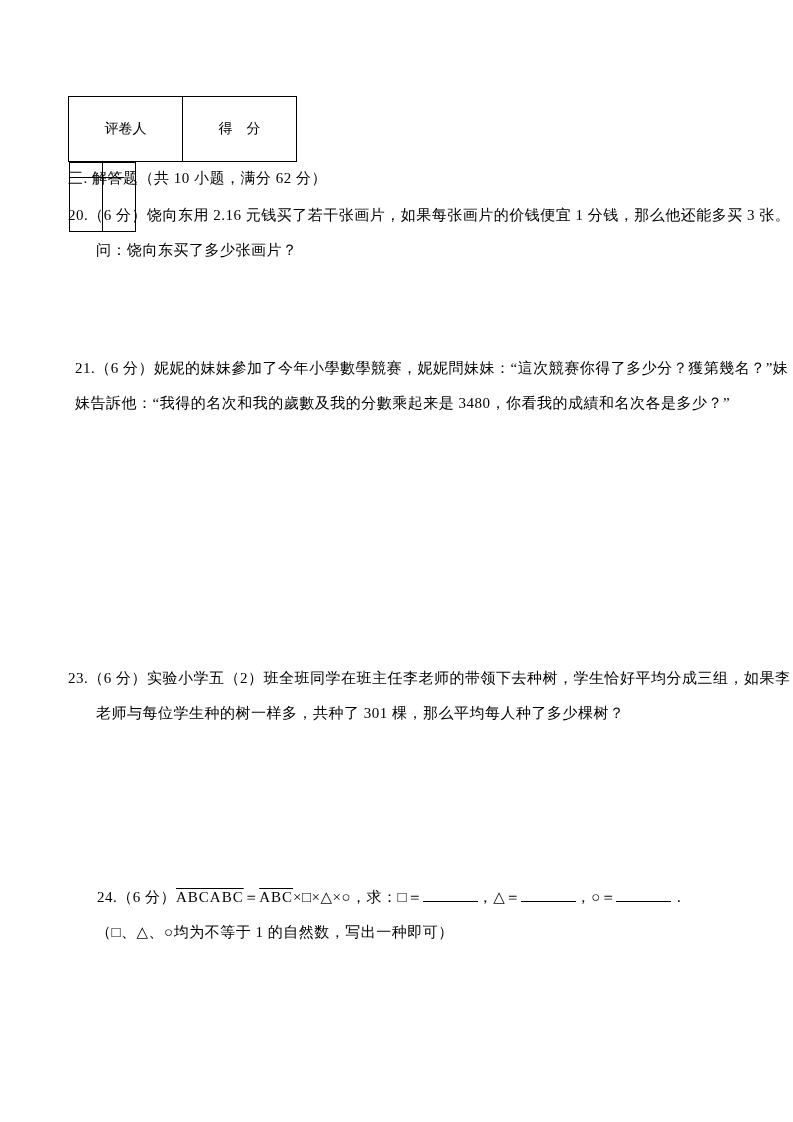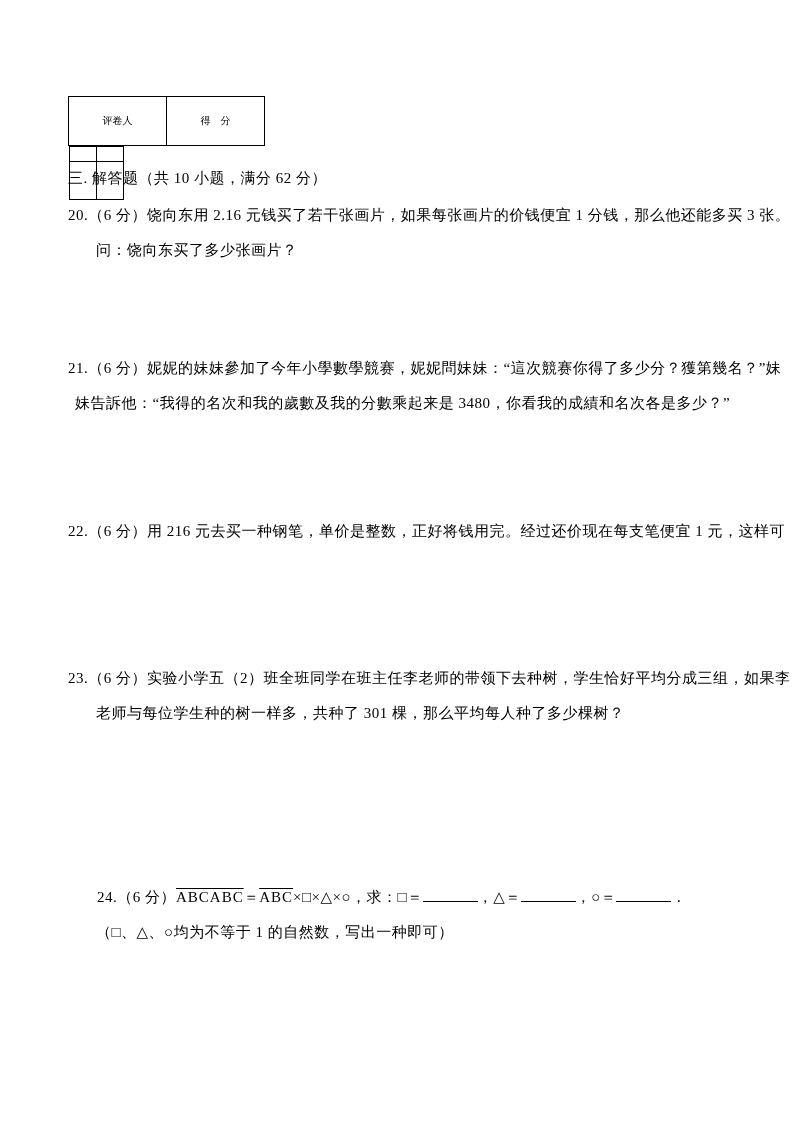--- a/index.html
+++ b/index.html
@@ -21,22 +21,22 @@
   }
   .grading-table{
     position:absolute;
     left:68px;top:96px;
     border-collapse:collapse;
   }
   .grading-table td{
     border:1.5px solid #000;
     width:81px;
     text-align:center;
-    font-size:10px;
-    padding:8px;
+    font-size:14px;
+    padding:16px;
   }
   .grading-table tr.hdr td{height:32px;}
   .grading-table tr.blank td{height:36px;}
   .section-header{
     position:absolute;
     left:68px;top:169px;
     font-weight:normal;
     white-space:nowrap;
     letter-spacing:0.5px;
     text-align:center;
@@ -70,24 +70,23 @@
       <td></td>
     </tr>
   </tbody>
     </table>
 
   <div class="section-header">三. 解答题（共 10 小题，满分 62 分）</div>
 
   <div class="line" style="left:68px;top:205px;">20.（6 分）饶向东用 2.16 元钱买了若干张画片，如果每张画片的价钱便宜 1 分钱，那么他还能多买 3 张。</div>
   <div class="line" style="left:96px;top:240px;">问：饶向东买了多少张画片？</div>
 
-  <div class="line" style="left:68px;top:358px;">21.（6 分）妮妮的妹妹參加了今年小學數學競赛，妮妮問妹妹：“這次競赛你得了多少分？獲第幾名？”妹</div>
+  <div class="line" style="left:75px;top:358px;">21.（6 分）妮妮的妹妹參加了今年小學數學競赛，妮妮問妹妹：“這次競赛你得了多少分？獲第幾名？”妹</div>
   <div class="line" style="left:75px;top:393px;">妹告訴他：“我得的名次和我的歲數及我的分數乘起来是 3480，你看我的成績和名次各是多少？”</div>
 
-  <div class="line" style="left:68px;top:521px;">22.（6 分）用 216 元去买一种钢笔，单价是整数，正好将钱用完。经过还价现在每支笔便宜 1 元，这样可</div>
 
   <div class="line" style="left:68px;top:668px;">23.（6 分）实验小学五（2）班全班同学在班主任李老师的带领下去种树，学生恰好平均分成三组，如果李</div>
   <div class="line" style="left:96px;top:703px;">老师与每位学生种的树一样多，共种了 301 棵，那么平均每人种了多少棵树？</div>
 
   <div class="line" style="left:68px;top:886px;margin-left:29px;">
     <span>24.（6 分）</span><span class="ov">ABCABC</span><span>＝</span><span class="ov">ABC</span><span>×□×△×○，求：□＝</span><span class="blank"></span><span>，△＝</span><span class="blank"></span><span>，○＝</span><span class="blank"></span><span>．</span>
   </div>
   <div class="line" style="left:96px;top:922px;">（□、△、○均为不等于 1 的自然数，写出一种即可）</div>
 
 </div>

